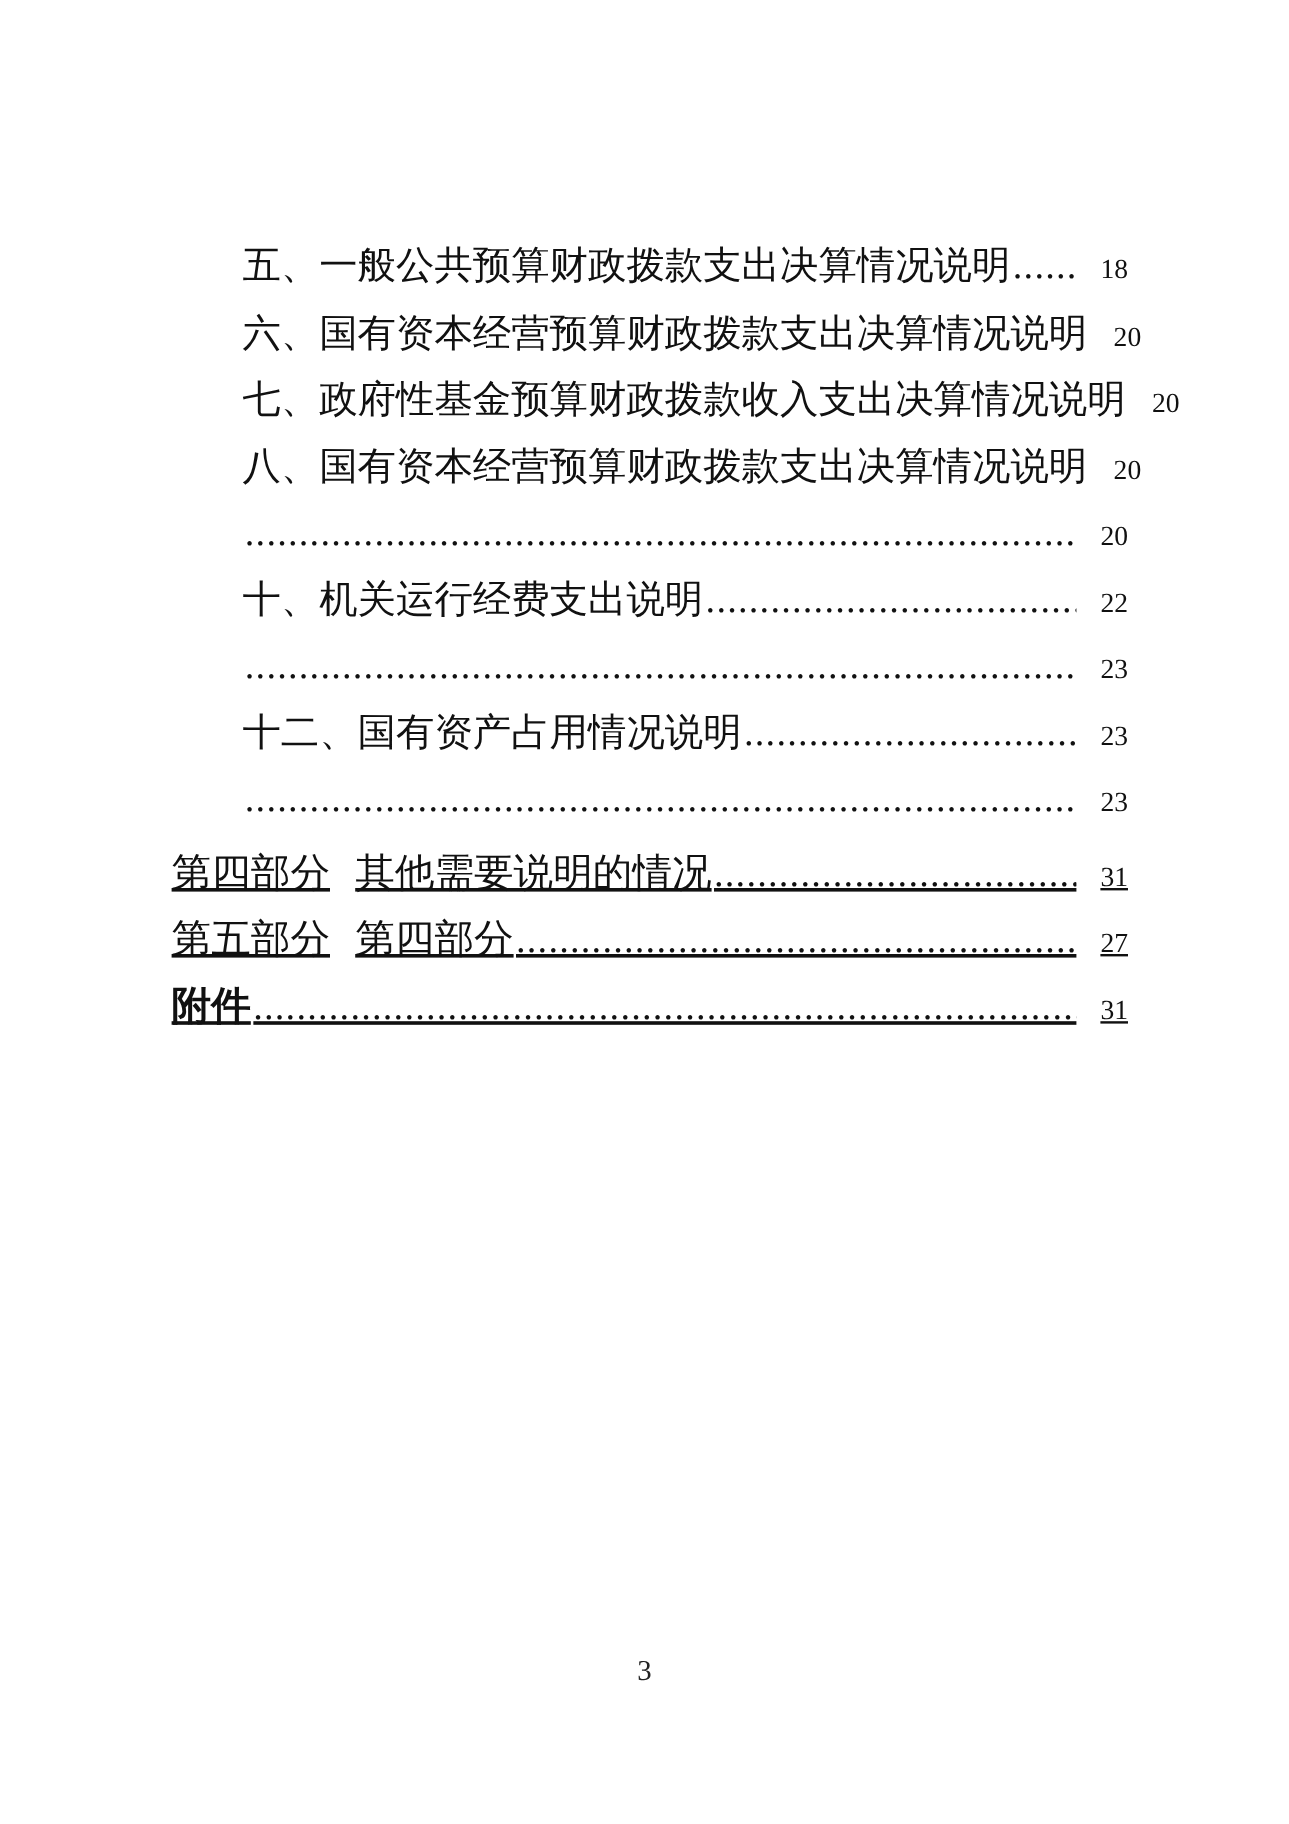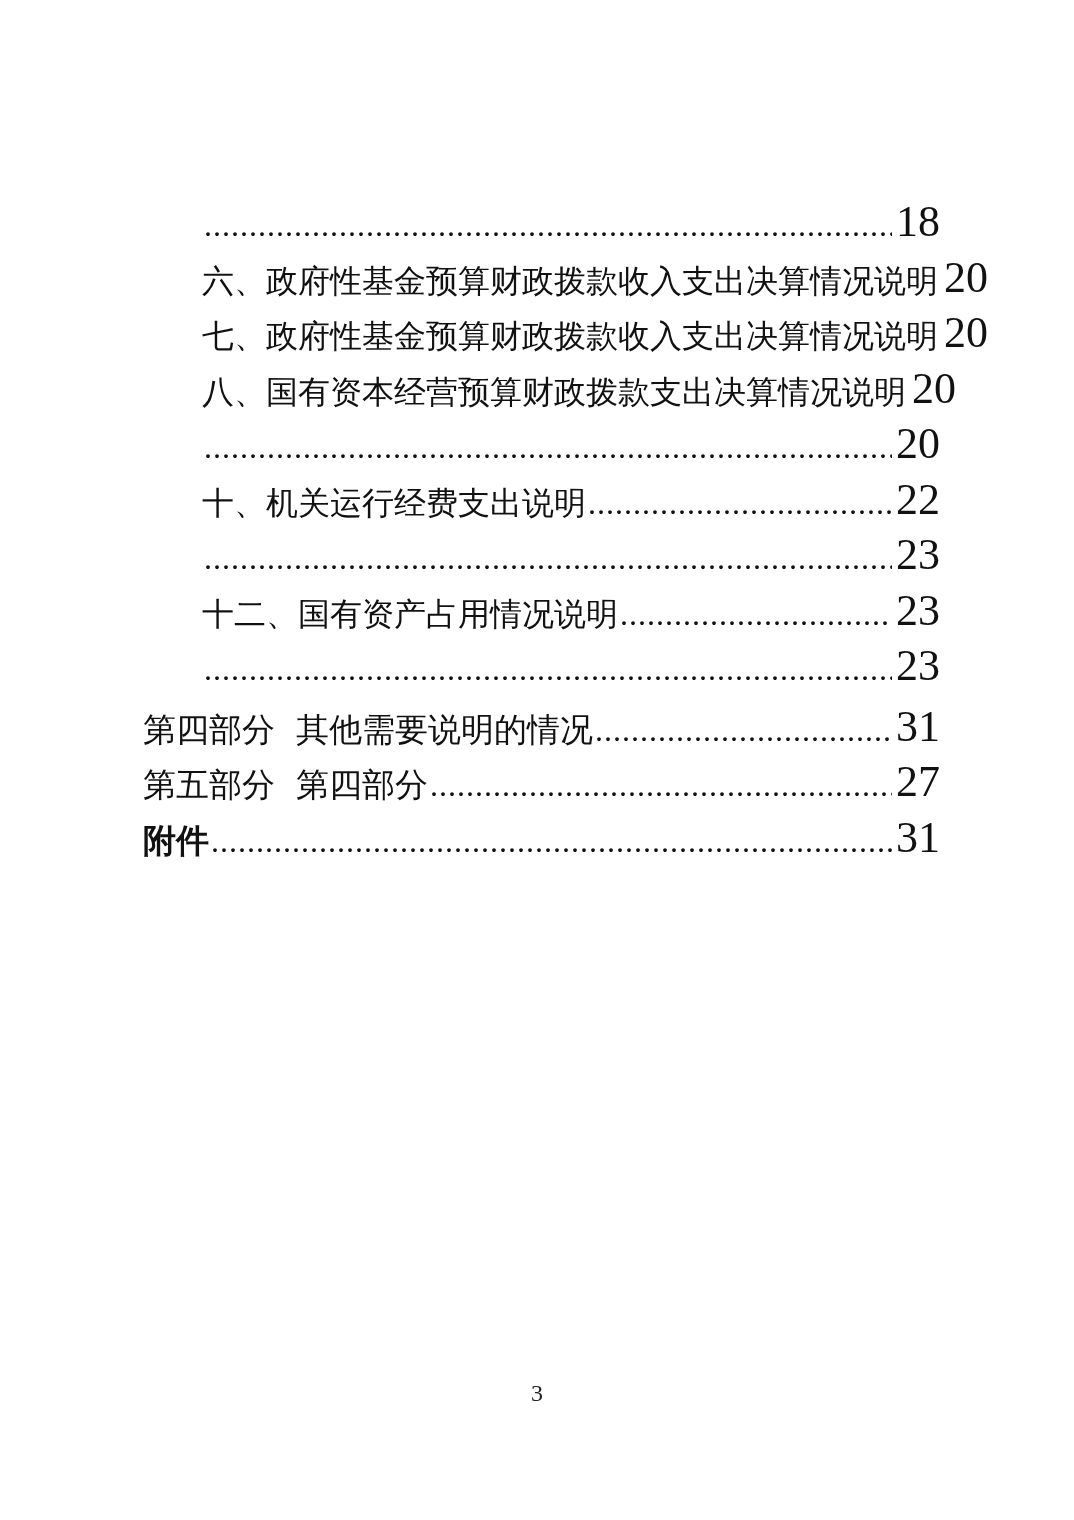--- a/index.html
+++ b/index.html
@@ -31,20 +31,21 @@
   
   .toc-row.item {
     padding-left: 59px;
     font-family: "Liberation Serif", "DejaVu Serif", serif;
     font-size: 32px;
   }
   
   .toc-row.part {
     font-family: "Liberation Sans", "DejaVu Sans", sans-serif;
     font-size: 33px;
+    text-decoration: underline;
   }
   .toc-row.part.first-part {
     margin-top: 5px;
   }
   .toc-row.part.bold .part-label,
   .toc-row.part.bold .part-title {
     font-weight: bold;
   }
   .part-label {
     margin-right: 21px;
@@ -57,48 +58,49 @@
     min-width: 0;
     overflow: hidden;
     margin-left: 2px;
     font-family: "Liberation Serif", "DejaVu Serif", serif;
     font-size: 32px;
     font-weight: normal;
     letter-spacing: 1px;
   }
   .page-num {
     flex: 0 0 auto;
-    margin-left: 4px;
+    margin-left: 20px;
     font-family: "Liberation Serif", "DejaVu Serif", serif;
-    font-size: 44px;
+    font-size: 23px;
     font-weight: normal;
   }
   .page-footer {
     position: absolute;
     top: 1380px;
     left: 0;
     width: 100%;
     text-align: center;
     font-family: "Liberation Serif", "DejaVu Serif", serif;
     font-size: 24px;
     color: #222222;
   }
 </style>
 </head>
 <body>
 
 <div class="page">
 
   <div class="toc" id="toc">
       <div class="toc-row item">
+        <span class="entry-label">五、一般公共预算财政拨款支出决算情况说明</span>
         <span class="leader">........................................................................................................................</span>
         <span class="page-num">18</span>
       </div>
       <div class="toc-row item">
-        <span class="entry-label">六、政府性基金预算财政拨款收入支出决算情况说明</span>
+        <span class="entry-label">六、国有资本经营预算财政拨款支出决算情况说明</span>
         <span class="leader">........................................................................................................................</span>
         <span class="page-num">20</span>
       </div>
       <div class="toc-row item">
         <span class="entry-label">七、政府性基金预算财政拨款收入支出决算情况说明</span>
         <span class="leader">........................................................................................................................</span>
         <span class="page-num">20</span>
       </div>
       <div class="toc-row item">
         <span class="entry-label">八、国有资本经营预算财政拨款支出决算情况说明</span>

